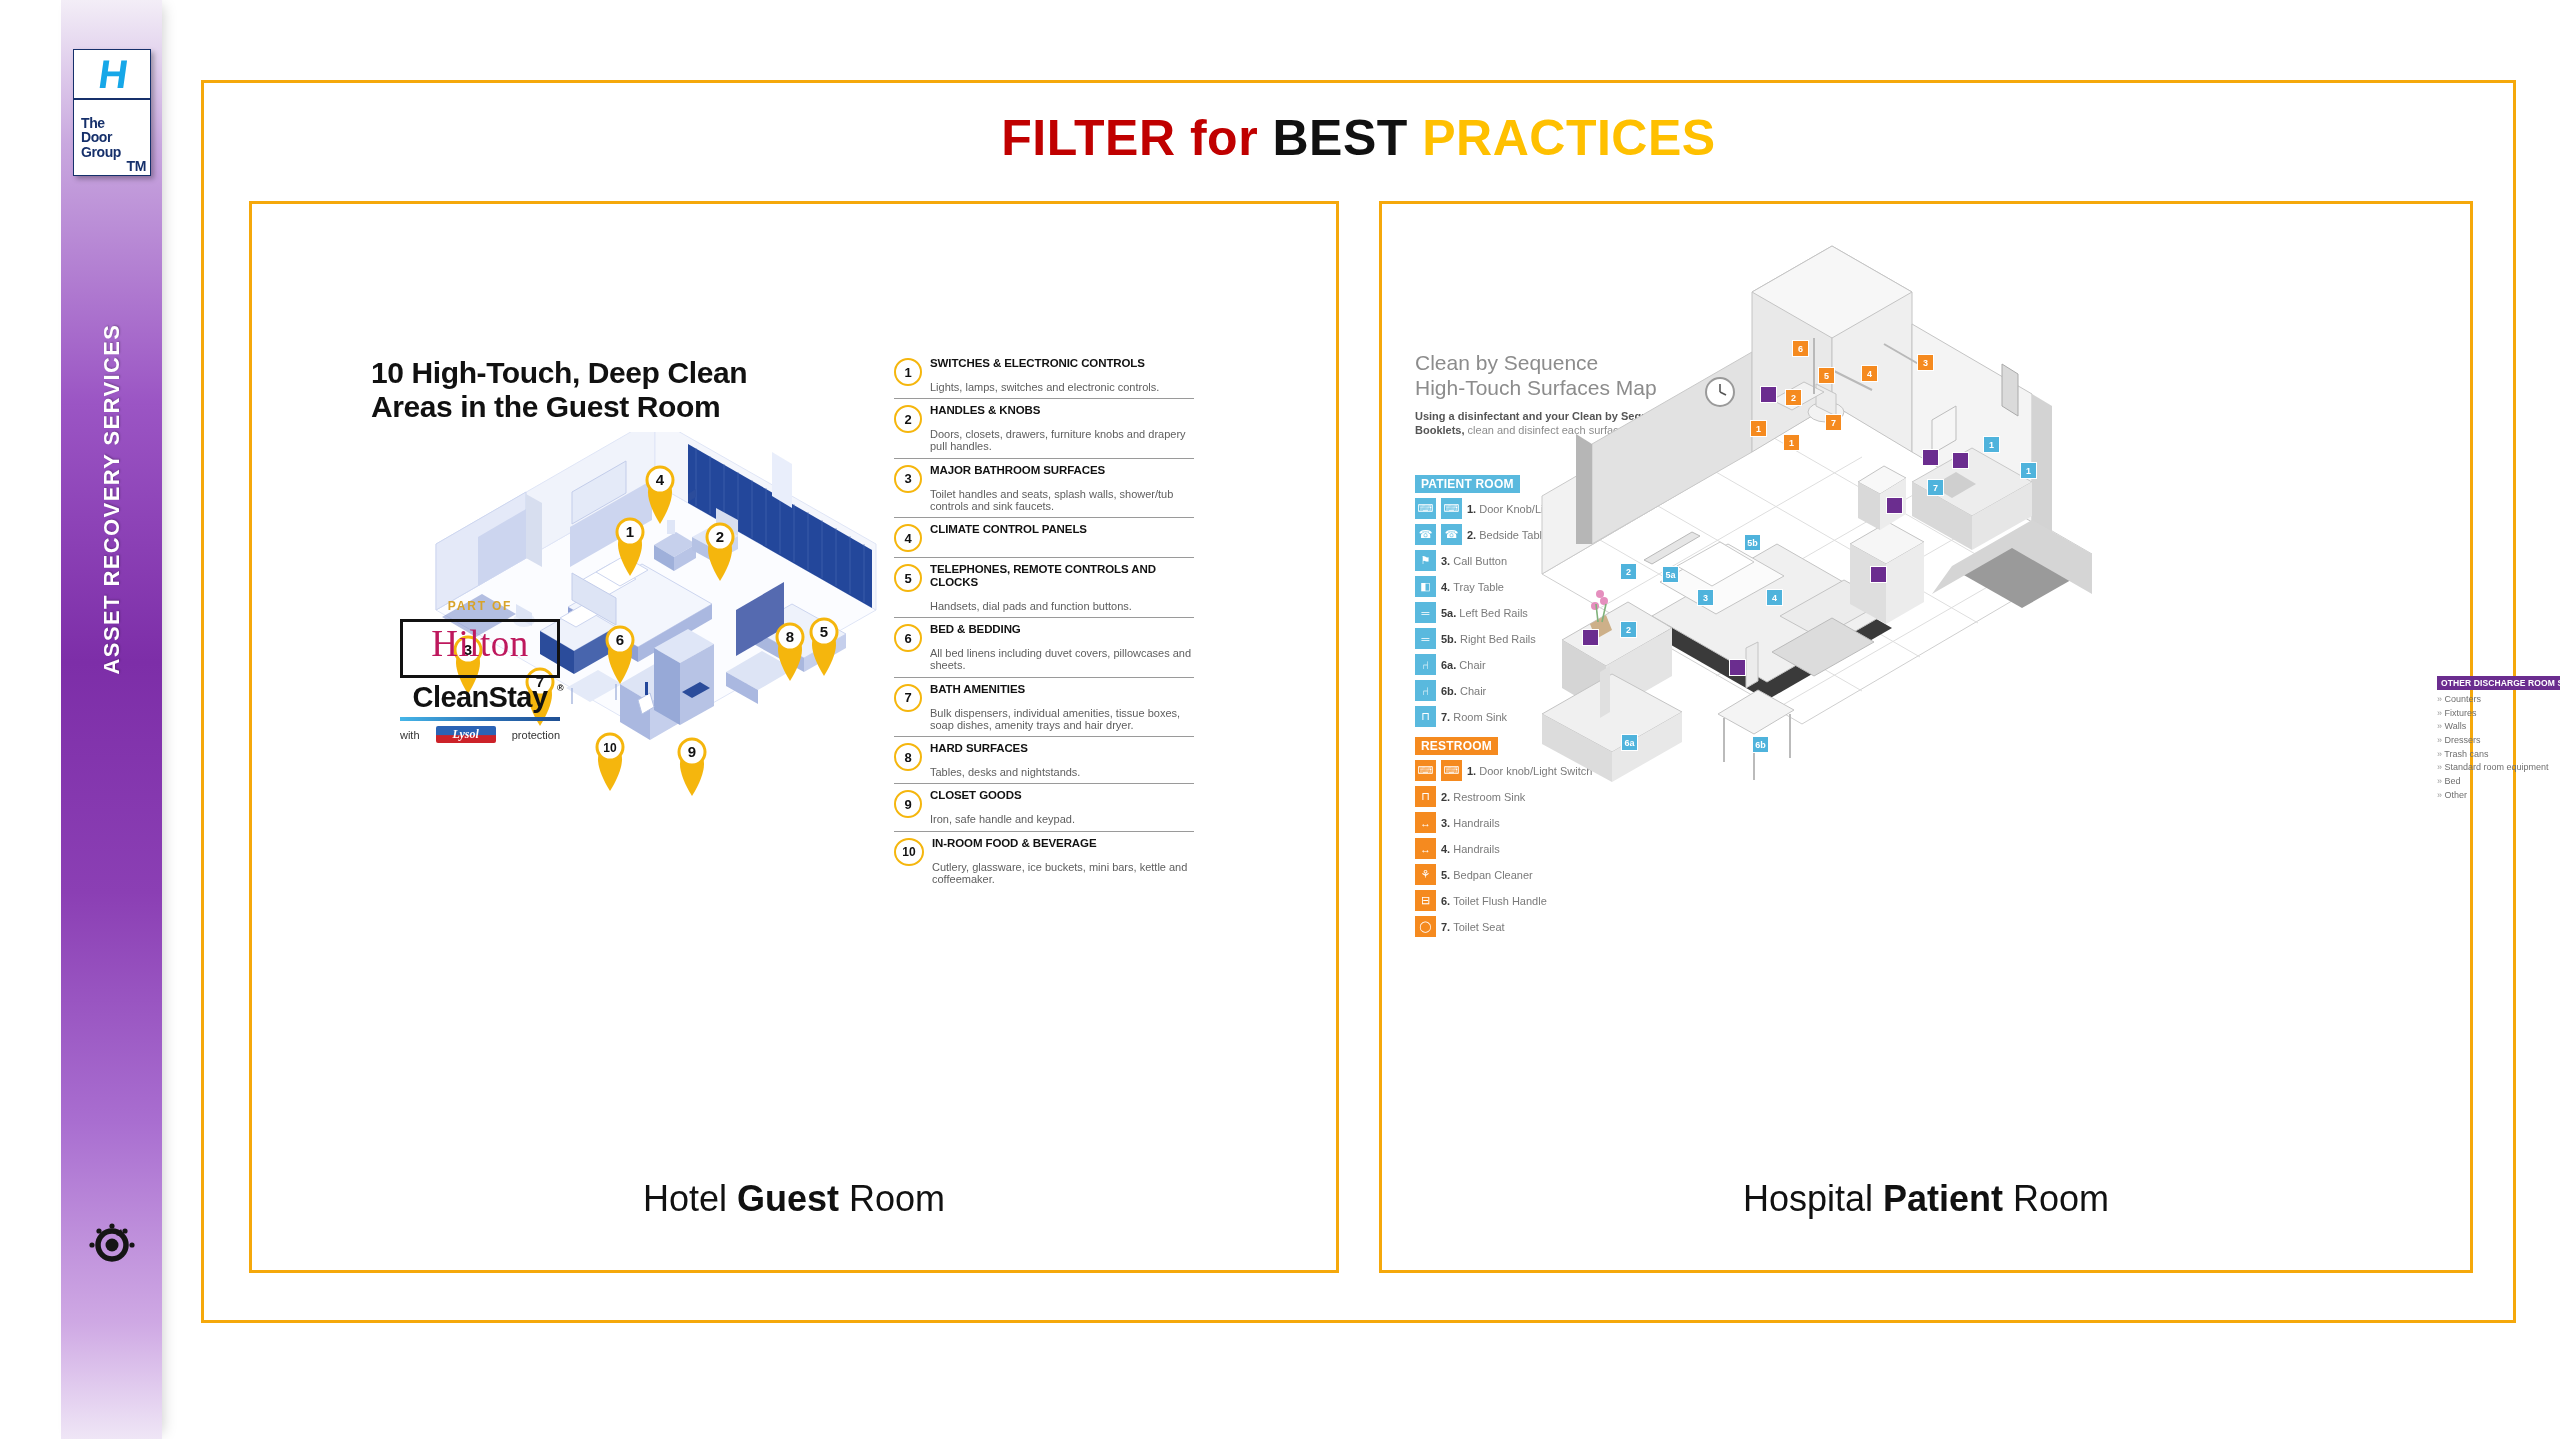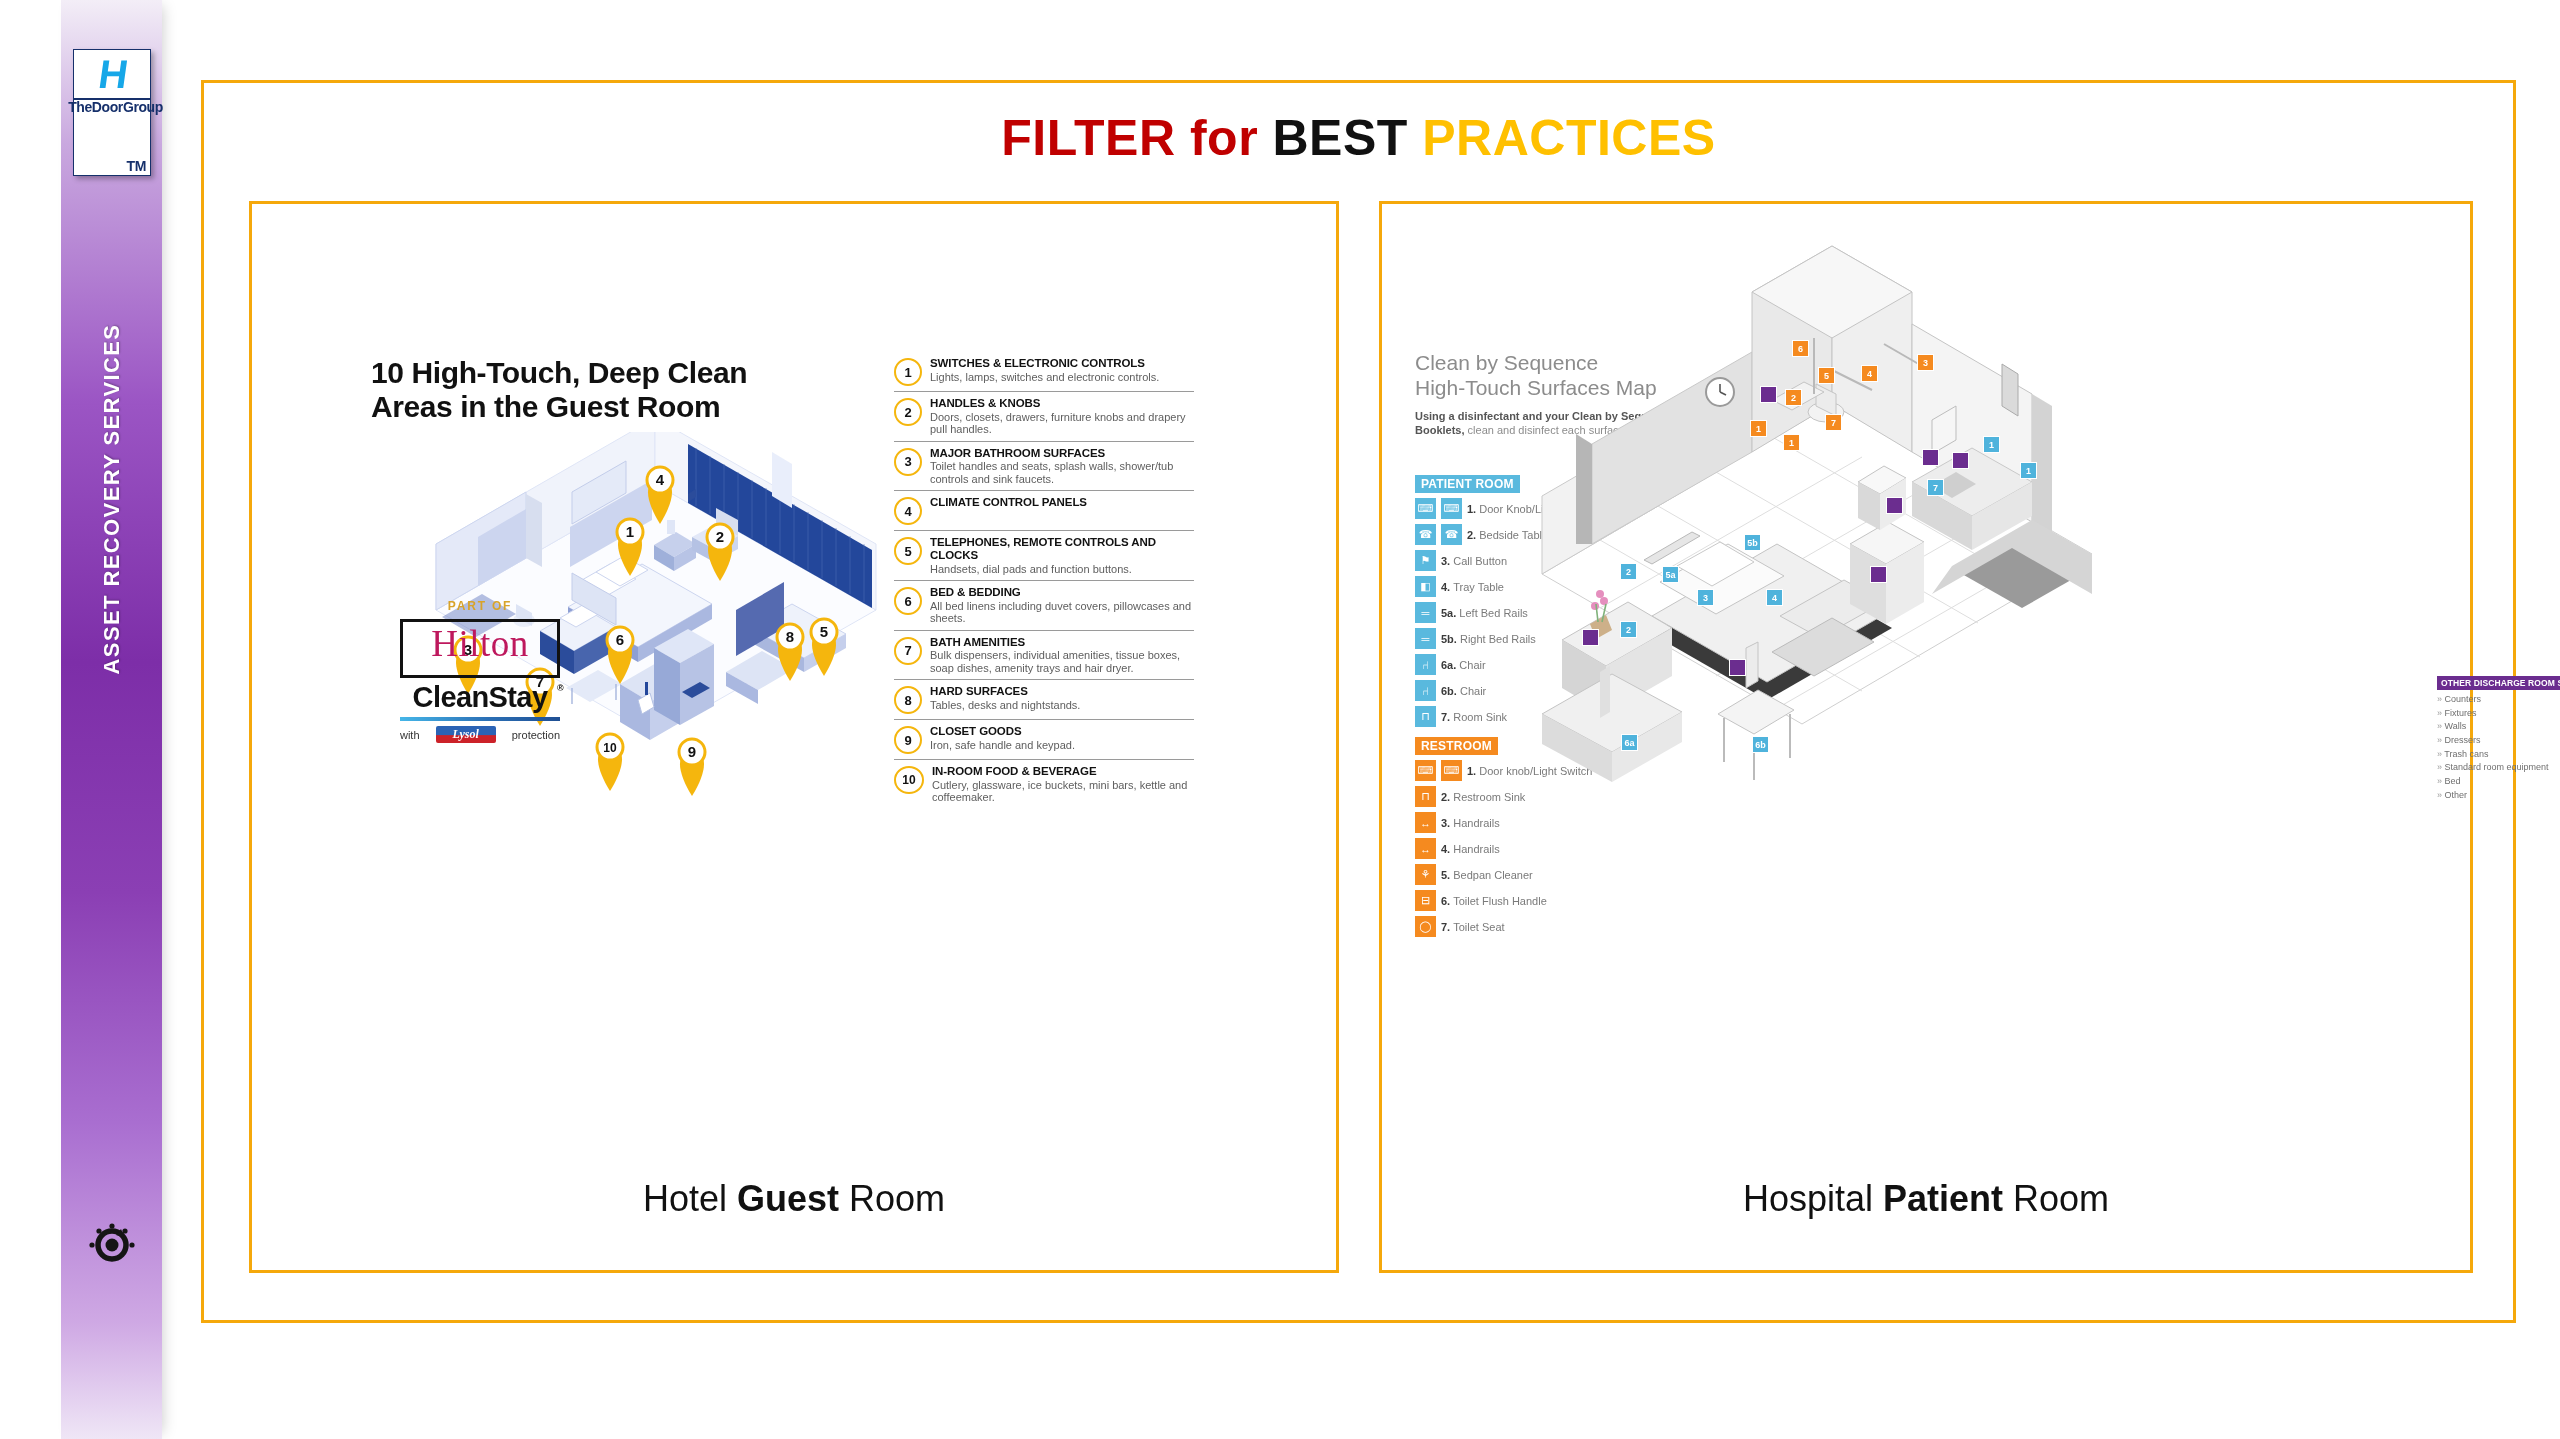--- a/index.html
+++ b/index.html
@@ -26,21 +26,21 @@
   #logo-h{
     height:48px;border-bottom:2px solid #16306b;
     display:flex;align-items:center;justify-content:center;
   }
   #logo-h span{
     font-size:40px;font-weight:bold;color:#16A7E8;line-height:1;
     font-family:"Liberation Sans", sans-serif;
     transform:skewX(-8deg);letter-spacing:-2px;
   }
   #logo-name{
-    flex:1;display:flex;flex-direction:row;justify-content:center;
+    flex:1;display:flex;flex-direction:column;justify-content:center;
     padding-left:7px;position:relative;
   }
   #logo-name div{
     font-size:14px;font-weight:bold;color:#16306b;line-height:1.02;
     letter-spacing:-.4px;
   }
   #logo-tm{
     position:absolute;right:4px;bottom:2px;font-size:6px;color:#16306b;font-weight:bold;
   }
   #sidebar-vtext{
@@ -121,21 +121,21 @@
   .leg-item{display:flex;gap:8px;padding:5px 0 5px 0;}
   .leg-item + .leg-item{border-top:1px solid #9a9a9a;}
   .leg-num{
     flex:0 0 auto;width:24px;height:24px;border:2.5px solid #F5B60D;border-radius:50%;
     display:flex;align-items:center;justify-content:center;
     font-size:13px;font-weight:bold;color:#111;margin-top:1px;background:#fff;
   }
   .leg-num.wide{width:26px;font-size:12px;}
   .leg-body{flex:1;}
   .leg-title{font-size:11.5px;font-weight:bold;color:#111;line-height:1.12;letter-spacing:-.1px;}
-  .leg-desc{font-size:11px;color:#5e5e5e;line-height:1.12;margin-top:1px;}
+  .leg-desc{font-size:11px;color:#5e5e5e;line-height:1.12;margin-top:11px;}
 
   
   #hotel-room{position:absolute;left:168px;top:228px;}
 
   
   #hosp-head{position:absolute;left:33px;top:146px;width:450px;}
   #hosp-title{font-size:21px;color:#8c8c8c;line-height:1.2;font-weight:normal;}
   #hosp-sub{font-size:11px;color:#8c8c8c;line-height:1.25;margin-top:10px;width:330px;}
   #hosp-sub b{color:#555;font-weight:bold;}
 

